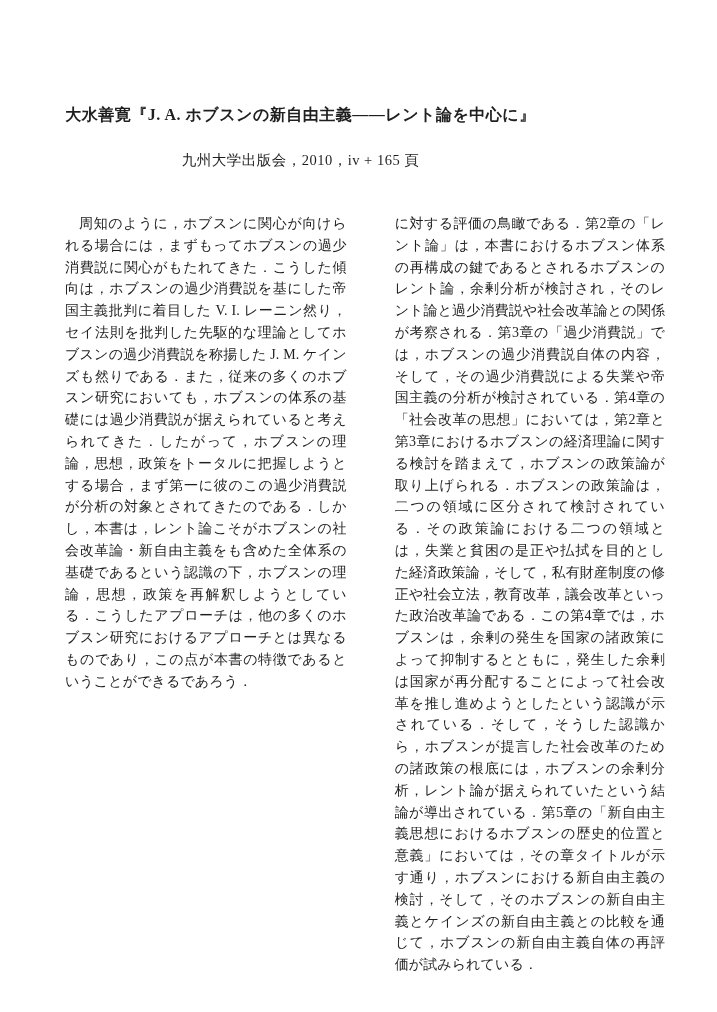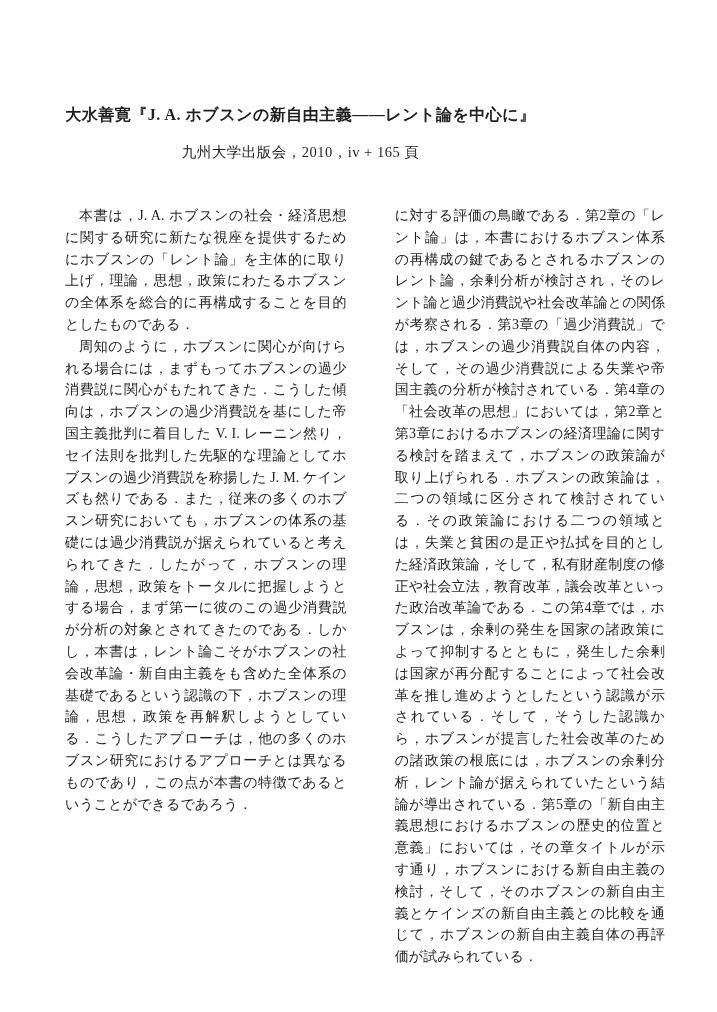--- a/index.html
+++ b/index.html
@@ -23,21 +23,21 @@
   .doc-title {
     margin: 0;
     padding-top: 105px;
     text-align: center;
     font-size: 16px;
     font-weight: bold;
     letter-spacing: 0.5px;
     line-height: 20px;
   }
   .doc-subtitle {
-    margin: 8px;
+    margin: 16px;
     padding-top: 10px;
     text-align: center;
     font-size: 14.5px;
     font-weight: normal;
     letter-spacing: 0.5px;
     line-height: 18px;
   }
   .columns {
     display: flex;
     margin-left: 65px;
@@ -64,20 +64,19 @@
 </style>
 </head>
 <body>
 
 <div class="page">
   <h1 class="doc-title">大水善寛『J. A. ホブスンの新自由主義——レント論を中心に』</h1>
   <div class="doc-subtitle">九州大学出版会，2010，iv + 165 頁</div>
 
   <div class="columns">
     <div class="col col-left" id="col-left">
-        <p class="para indent">本書は，J. A. ホブスンの社会・経済思想に関する研究に新たな視座を提供するためにホブスンの「レント論」を主体的に取り上げ，理論，思想，政策にわたるホブスンの全体系を総合的に再構成することを目的としたものである．</p>
         <p class="para indent">周知のように，ホブスンに関心が向けられる場合には，まずもってホブスンの過少消費説に関心がもたれてきた．こうした傾向は，ホブスンの過少消費説を基にした帝国主義批判に着目した V. I. レーニン然り，セイ法則を批判した先駆的な理論としてホブスンの過少消費説を称揚した J. M. ケインズも然りである．また，従来の多くのホブスン研究においても，ホブスンの体系の基礎には過少消費説が据えられていると考えられてきた．したがって，ホブスンの理論，思想，政策をトータルに把握しようとする場合，まず第一に彼のこの過少消費説が分析の対象とされてきたのである．しかし，本書は，レント論こそがホブスンの社会改革論・新自由主義をも含めた全体系の基礎であるという認識の下，ホブスンの理論，思想，政策を再解釈しようとしている．こうしたアプローチは，他の多くのホブスン研究におけるアプローチとは異なるものであり，この点が本書の特徴であるということができるであろう．</p>
       </div>
     <div class="col col-right" id="col-right">
         <p class="para">に対する評価の鳥瞰である．第2章の「レント論」は，本書におけるホブスン体系の再構成の鍵であるとされるホブスンのレント論，余剰分析が検討され，そのレント論と過少消費説や社会改革論との関係が考察される．第3章の「過少消費説」では，ホブスンの過少消費説自体の内容，そして，その過少消費説による失業や帝国主義の分析が検討されている．第4章の「社会改革の思想」においては，第2章と第3章におけるホブスンの経済理論に関する検討を踏まえて，ホブスンの政策論が取り上げられる．ホブスンの政策論は，二つの領域に区分されて検討されている．その政策論における二つの領域とは，失業と貧困の是正や払拭を目的とした経済政策論，そして，私有財産制度の修正や社会立法，教育改革，議会改革といった政治改革論である．この第4章では，ホブスンは，余剰の発生を国家の諸政策によって抑制するとともに，発生した余剰は国家が再分配することによって社会改革を推し進めようとしたという認識が示されている．そして，そうした認識から，ホブスンが提言した社会改革のための諸政策の根底には，ホブスンの余剰分析，レント論が据えられていたという結論が導出されている．第5章の「新自由主義思想におけるホブスンの歴史的位置と意義」においては，その章タイトルが示す通り，ホブスンにおける新自由主義の検討，そして，そのホブスンの新自由主義とケインズの新自由主義との比較を通じて，ホブスンの新自由主義自体の再評価が試みられている．</p>
       </div>
   </div>
 </div>
 
 </body></html>

